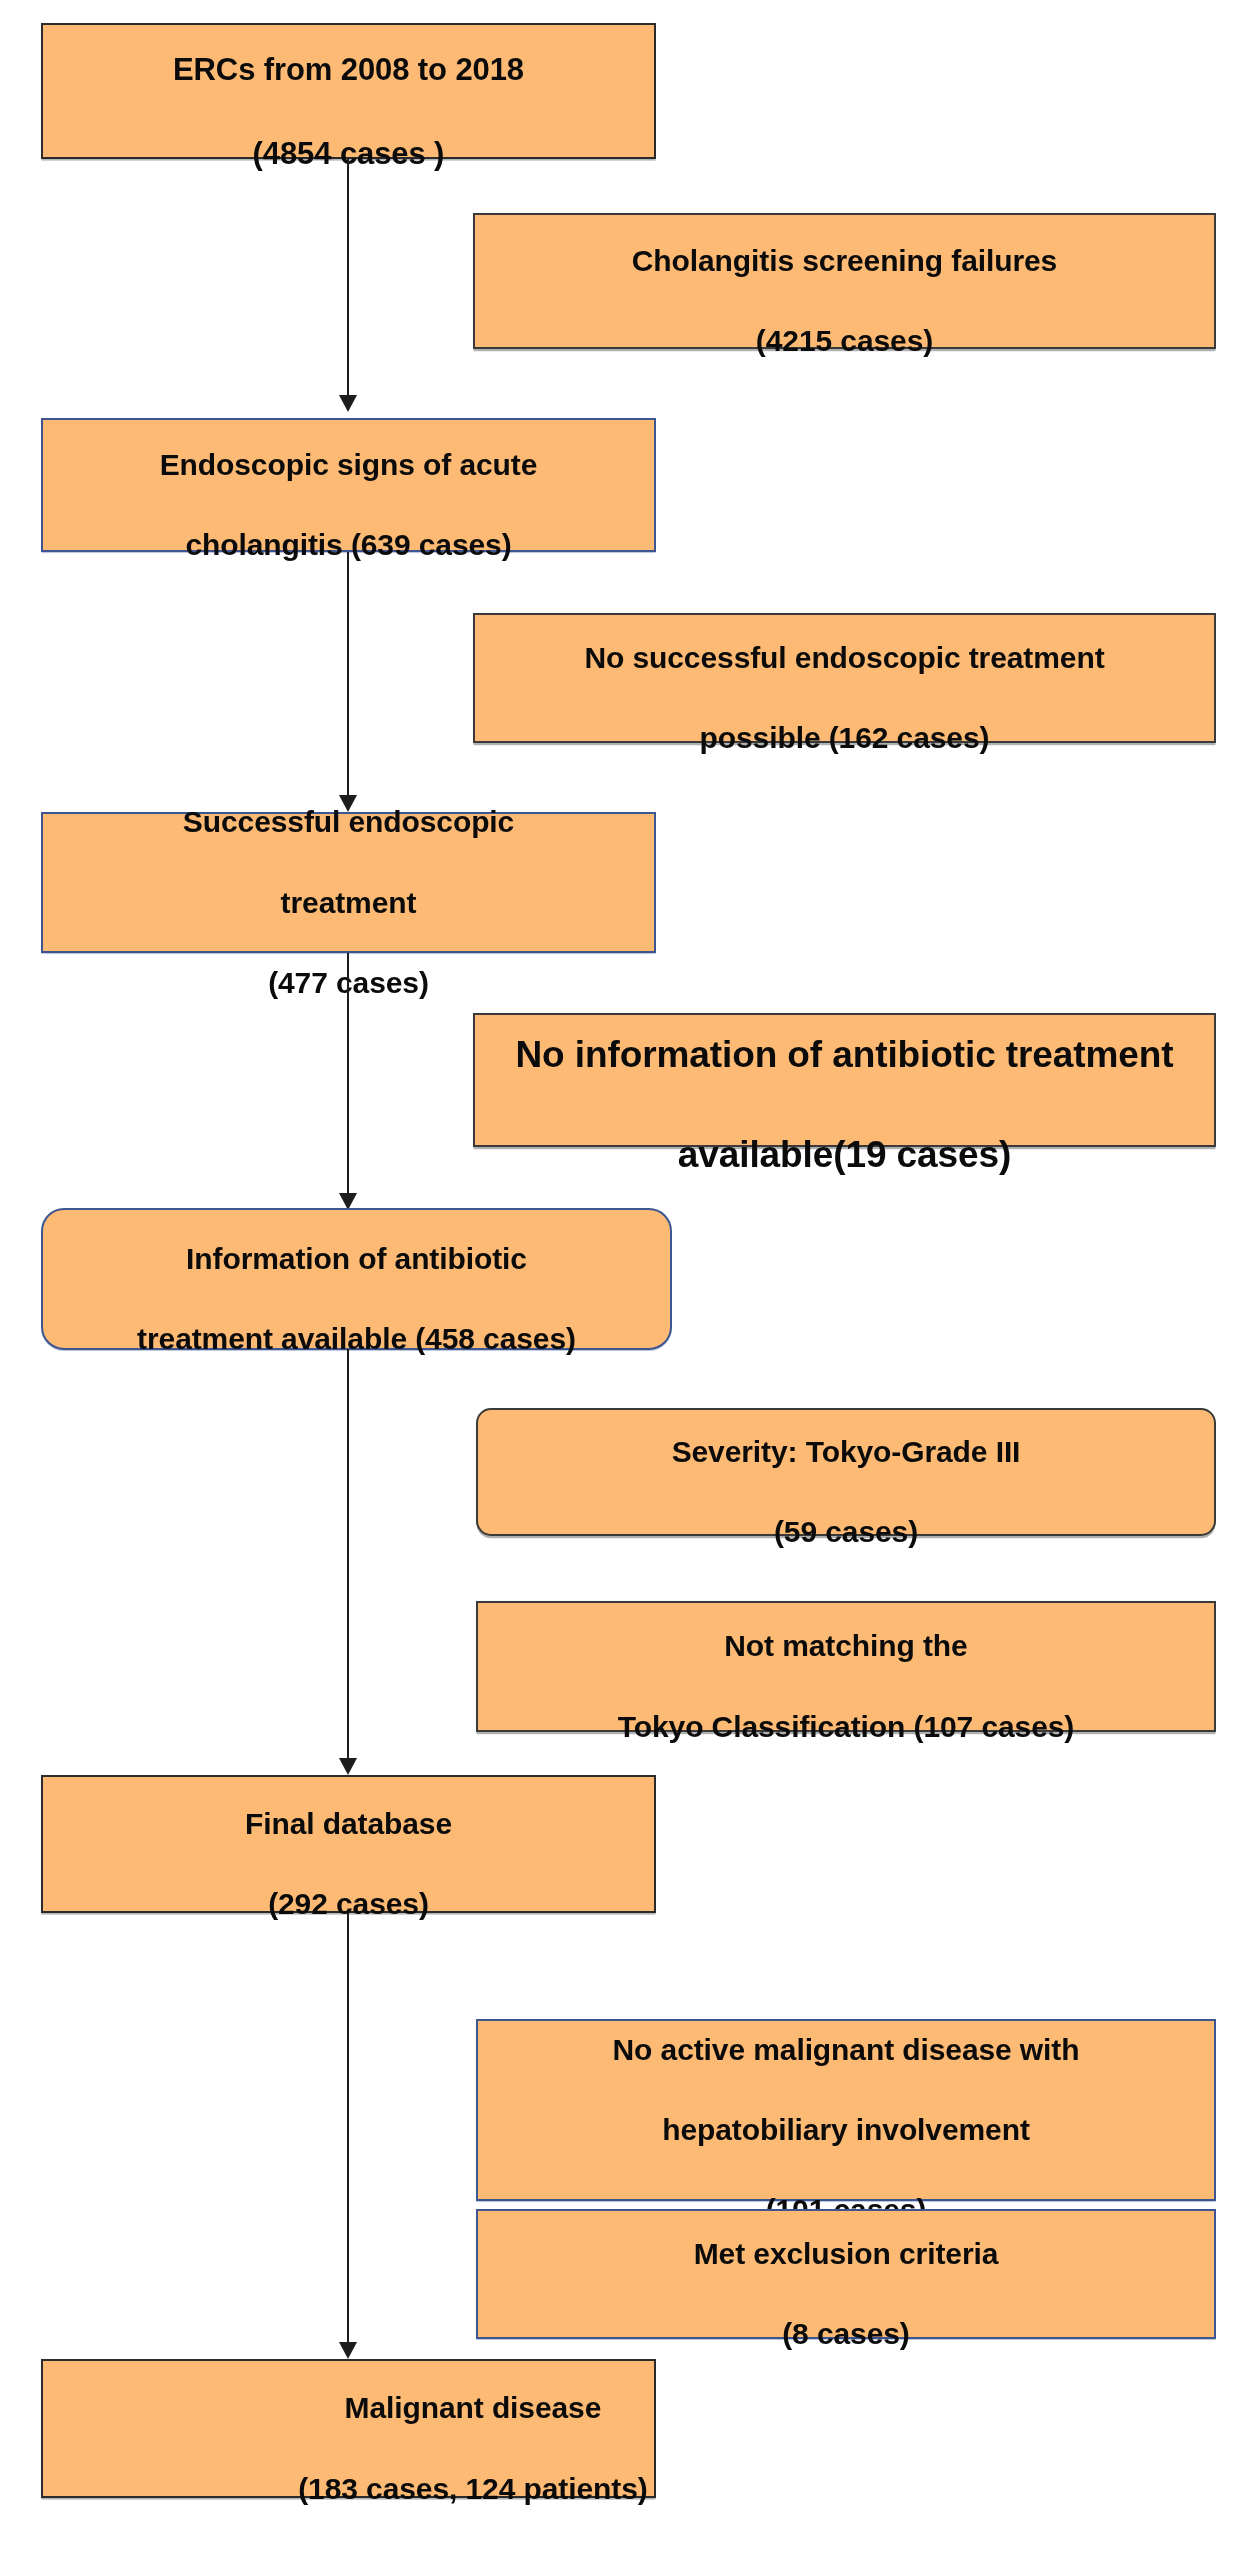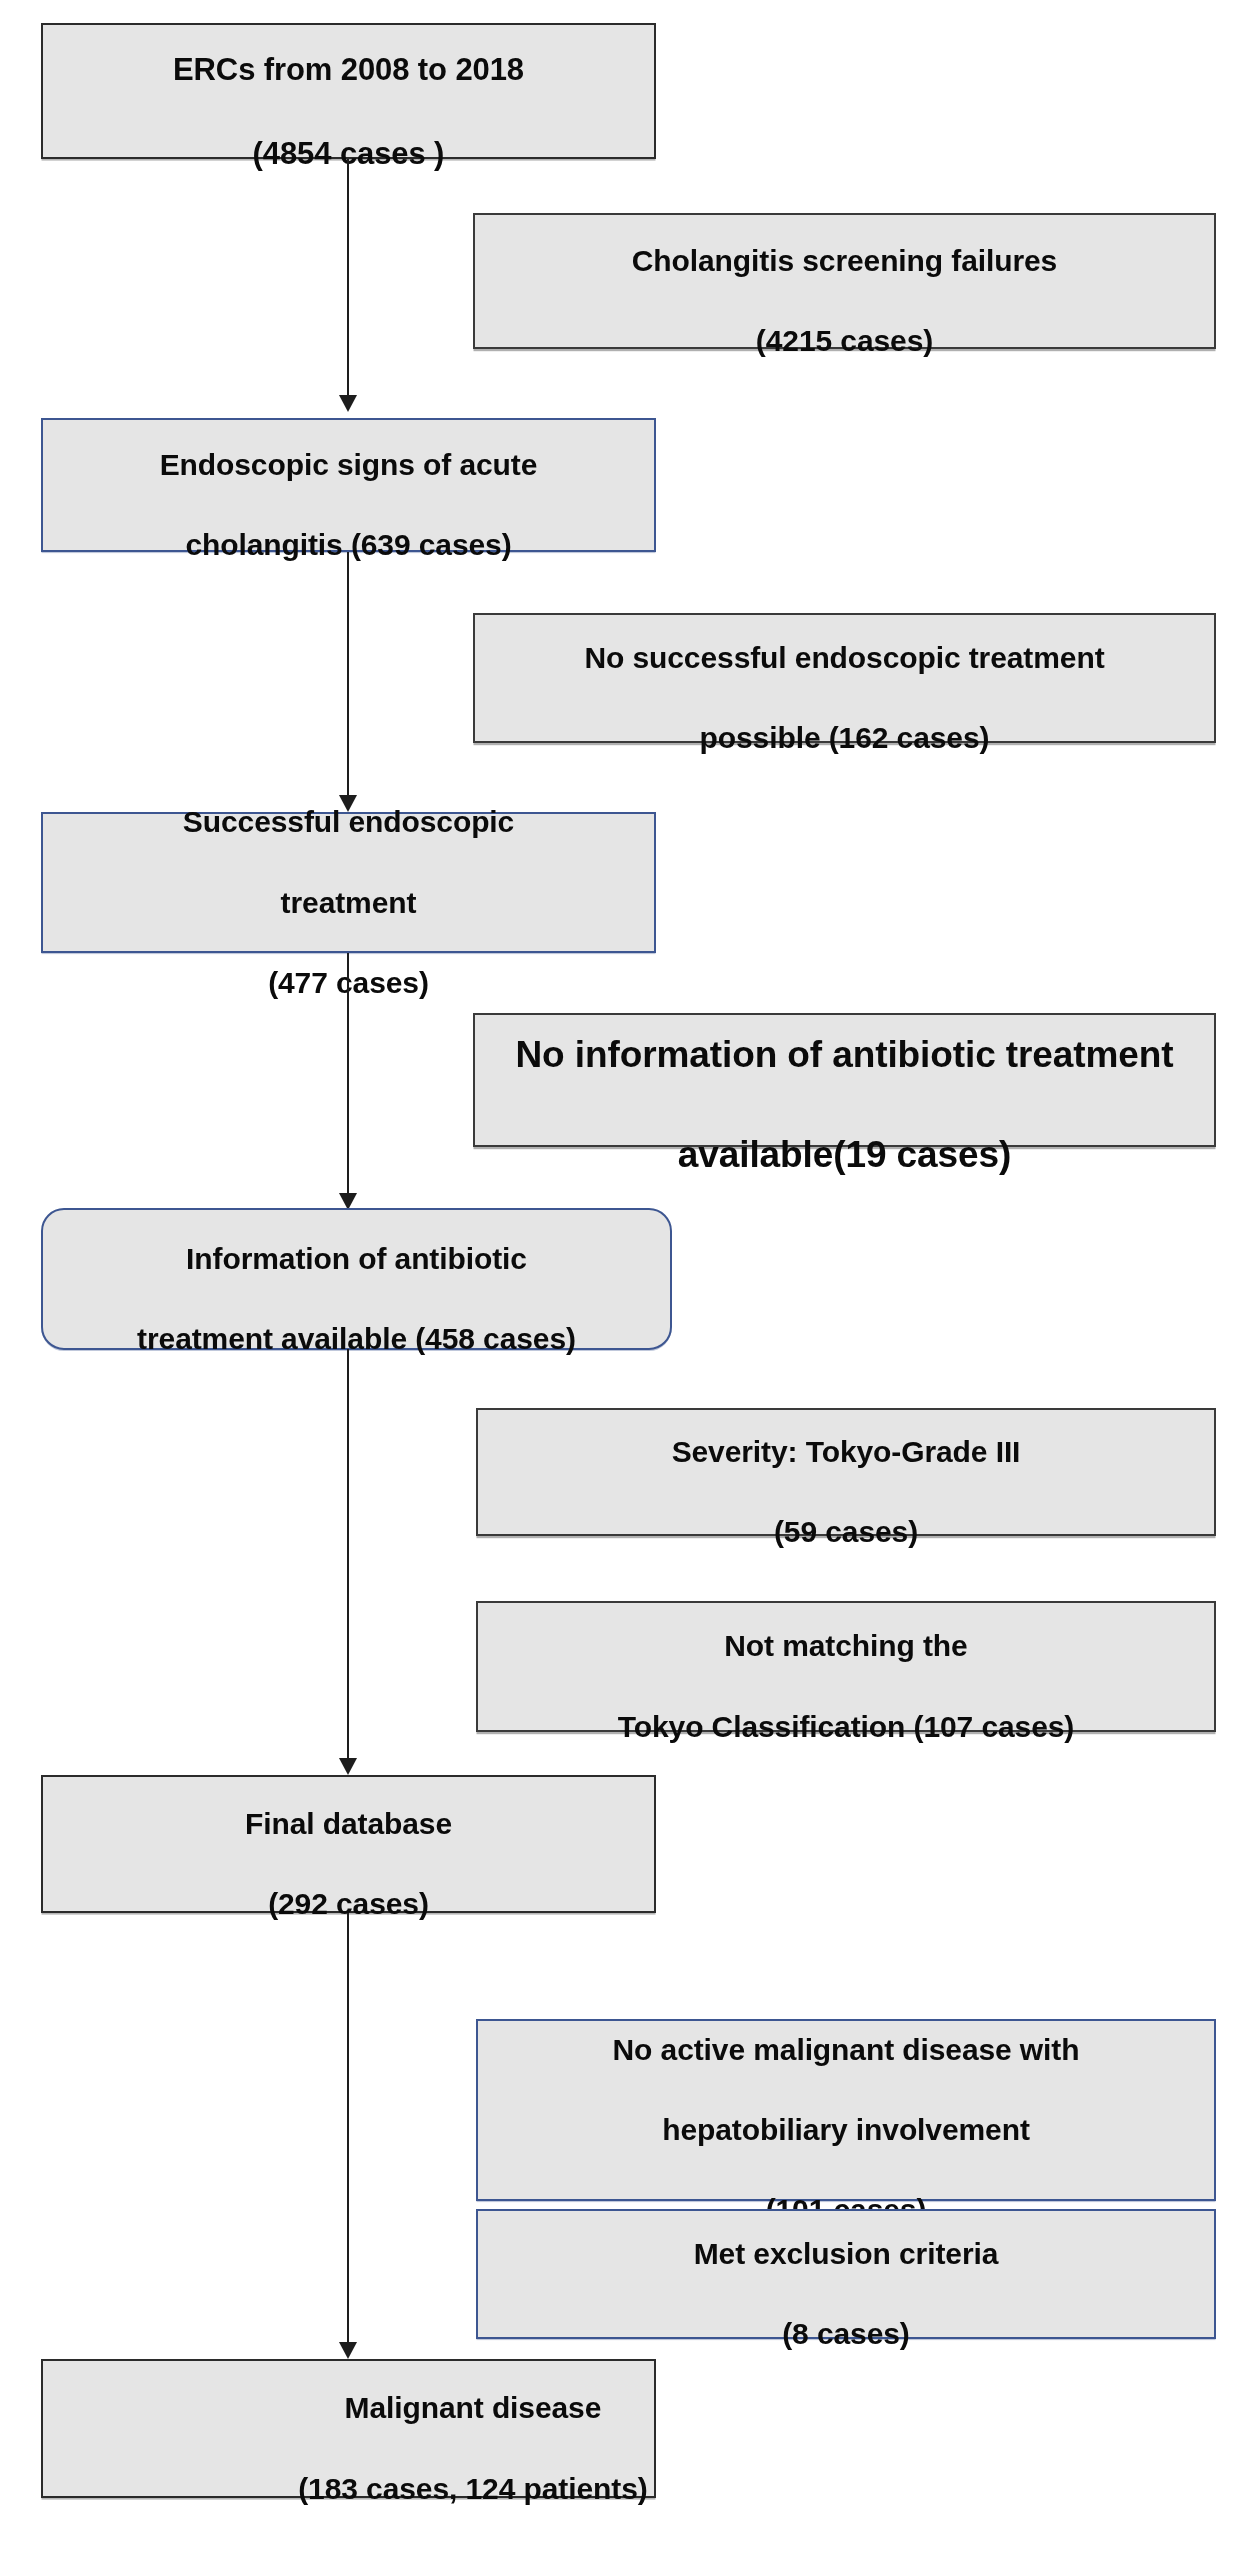--- a/index.html
+++ b/index.html
@@ -13,21 +13,21 @@
     height: 2576px;
     background: #ffffff;
     font-family: "Liberation Sans", sans-serif;
     overflow: hidden;
   }
 
   
   .node {
     position: absolute;
     box-sizing: border-box;
-    background: #e5e5e5;
+    background: #fdba74;
     display: flex;
     align-items: center;
     justify-content: center;
     text-align: center;
   }
   .node .txt {
     font-weight: bold;
     color: #0b0b0b;
     line-height: 1.34;
     letter-spacing: -0.1px;
@@ -126,21 +126,21 @@
   <div class="node blue" style="left:41px; top:1208px; width:631px; height:142px;border-radius:23px;">
     <div class="txt" style="font-size:30px;">
       <span>Information of antibiotic</span><br>
       <span>treatment available (458 cases)</span>
     </div>
   </div>
 
   <div class="conn" style="left:347px; top:1349px; height:412px;"></div>
   <div class="arrowhead" style="left:339px; top:1758px;"></div>
 
-  <div class="node grey" style="left:476px; top:1408px; width:740px; height:128px;">
+  <div class="node grey" style="left:476px; top:1408px; width:740px; height:128px;border-radius:15px;">
     <div class="txt" style="font-size:30px;">
       <span>Severity: Tokyo-Grade III</span><br>
       <span>(59 cases)</span>
     </div>
   </div>
 
   <div class="node grey" style="left:476px; top:1601px; width:740px; height:131px;">
     <div class="txt" style="font-size:30px;">
       <span>Not matching the</span><br>
       <span>Tokyo Classification (107 cases)</span>

